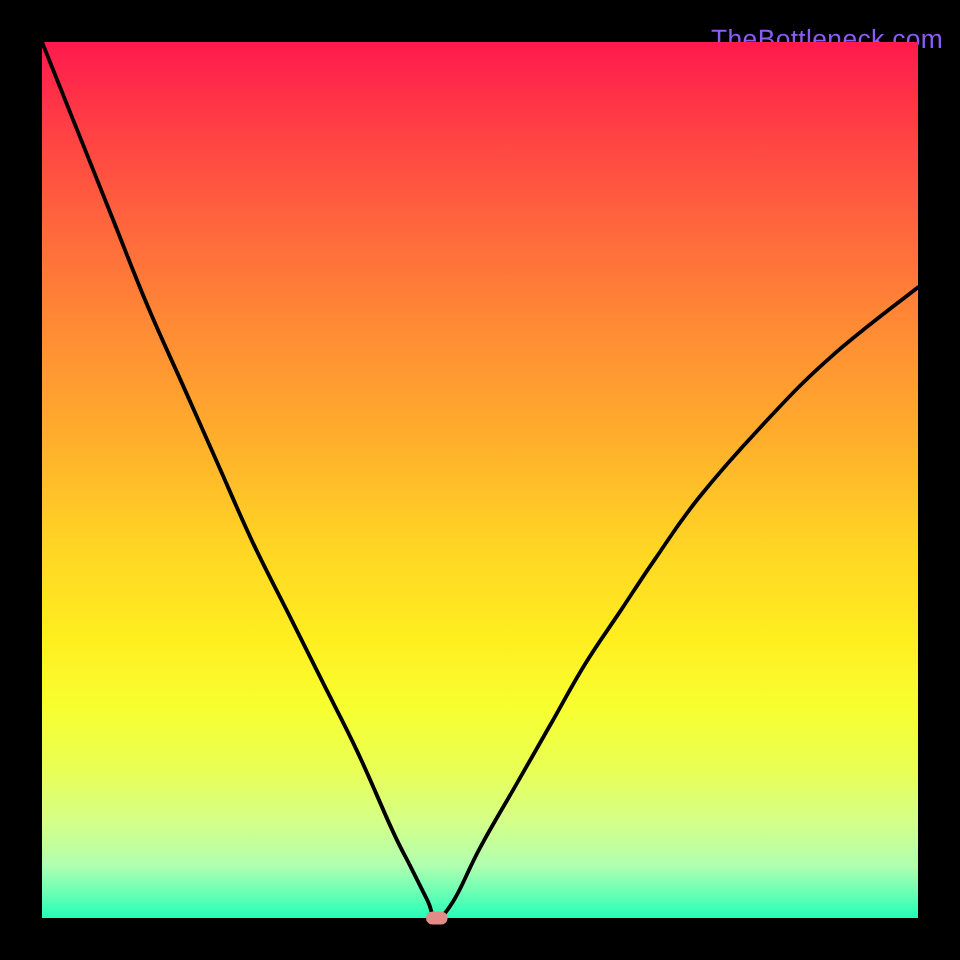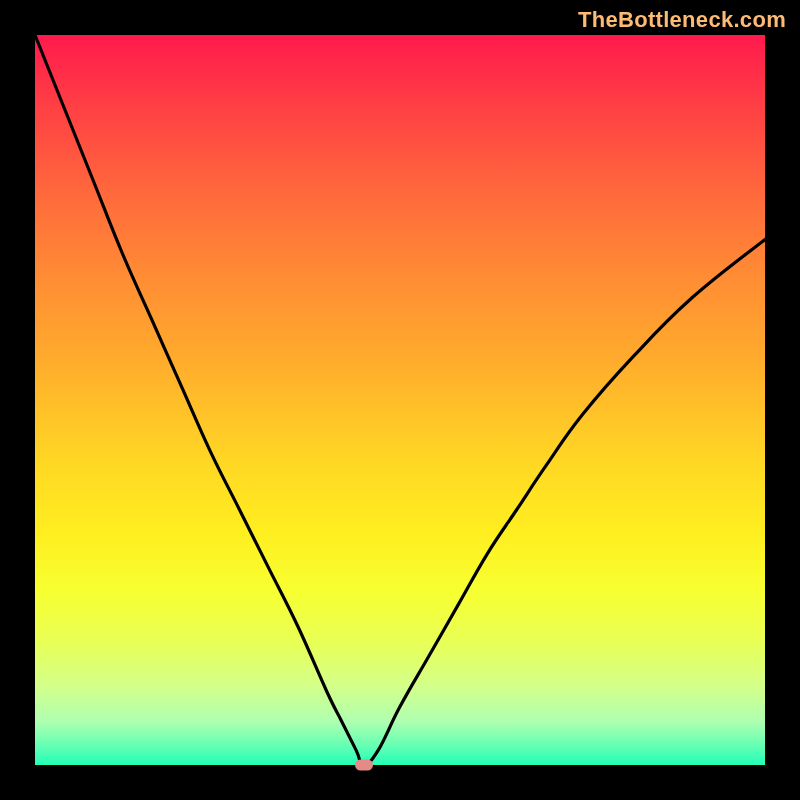--- a/index.html
+++ b/index.html
@@ -60,25 +60,25 @@
   .vertex-dot {
     position: absolute;
     width: 18px;
     height: 11px;
     border-radius: 6px;
     background: #e38b86;
     transform: translate(-50%, -50%);
   }
   .watermark {
     position: absolute;
-    top: 7px;
+    top: 20px;
     right: 14px;
-    color: #fdba74;
+    color: #8b5cf6;
     font-size: 22px;
-    font-weight: 700;
+    font-weight: 400;
     letter-spacing: 0.3px;
     user-select: none;
   }
 </style>
 </head>
 <body>
 
 <div class="frame">
 
   <div class="watermark">TheBottleneck.com</div>

